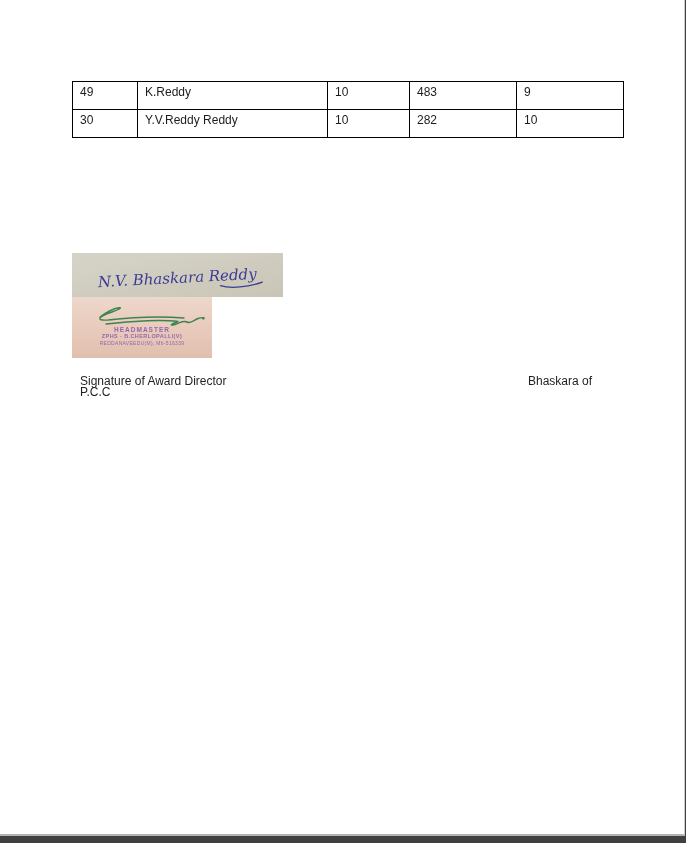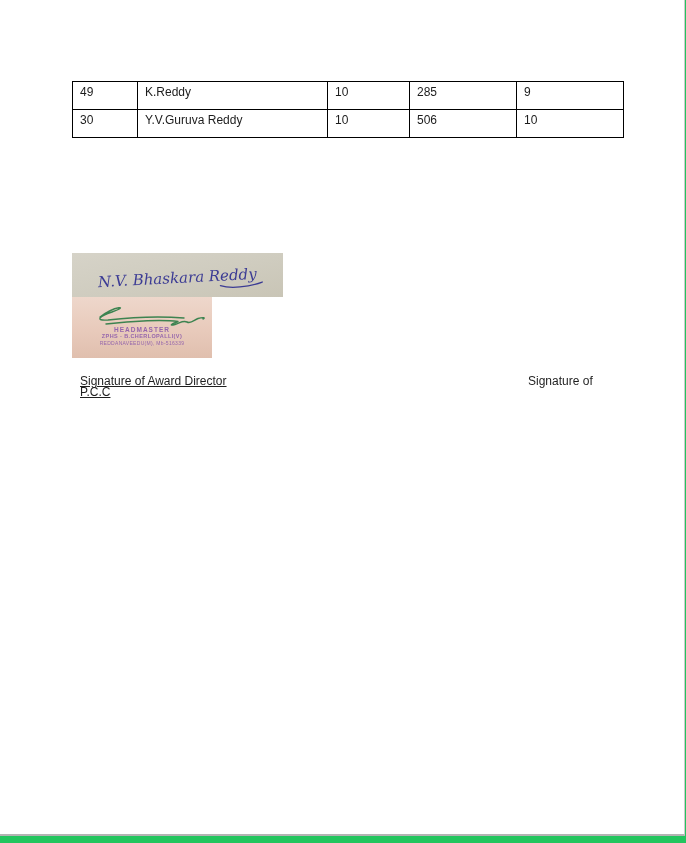--- a/index.html
+++ b/index.html
@@ -6,21 +6,21 @@
     margin: 0;
     padding: 0;
     background: #f8f8f8;
     font-family: "Liberation Sans", sans-serif;
   }
   .viewport {
     position: relative;
     width: 686px;
     height: 843px;
     overflow: hidden;
-    background: #22c55e;
+    background: #404040;
   }
   .page {
     position: absolute;
     left: 0;
     top: 0;
     width: 684px;
     height: 834px;
     background: #ffffff;
     border-right: 1px solid #cccccc;
     border-bottom: 2px solid #b3b3b3;
@@ -83,21 +83,20 @@
   .stamp-line2 { font-size: 5.5px; font-weight: bold; letter-spacing: 0.4px; }
   .stamp-line3 { font-size: 5px;  letter-spacing: 0.3px; }
   
   .footer-left {
     position: absolute;
     left: 80px;
     top: 376px;
     font-size: 12px;
     line-height: 11px;
     color: #1f1f1f;
-    text-decoration: underline;
   }
   .footer-right {
     position: absolute;
     left: 528px;
     top: 376px;
     font-size: 12px;
     line-height: 11px;
     color: #1f1f1f;
   }
 </style>
@@ -113,28 +112,28 @@
           <col class="c-name">
           <col class="c-a">
           <col class="c-b">
           <col class="c-c">
       </colgroup>
       <tbody>
         <tr>
           <td>49</td>
           <td>K.Reddy</td>
           <td>10</td>
-          <td>285</td>
+          <td>483</td>
           <td>9</td>
         </tr>
         <tr>
           <td>30</td>
-          <td>Y.V.Guruva Reddy</td>
+          <td>Y.V.Reddy Reddy</td>
           <td>10</td>
-          <td>506</td>
+          <td>282</td>
           <td>10</td>
         </tr>
       </tbody>
     </table>
 
     <div class="sig-photo">
       <svg width="211" height="44" viewBox="0 0 211 44">
         <g transform="rotate(-3 105 26)">
           <text x="26" y="30" font-family="DejaVu Serif, serif" font-style="italic" font-size="15" fill="#3b3b94">N.V. Bhaskara Reddy</text>
           <path d="M 148,35 C 158,38.5 176,38 190,33.5" stroke="#3b3b94" stroke-width="1.3" fill="none" stroke-linecap="round"></path>
@@ -154,16 +153,16 @@
         <div class="stamp-line1">HEADMASTER</div>
         <div class="stamp-line2">ZPHS - B.CHERLOPALLI(V)</div>
         <div class="stamp-line3">REDDANAVEEDU(M), Mb-516339</div>
       </div>
     </div>
 
     <div class="footer-left">
       <div>Signature of Award Director</div>
       <div>P.C.C</div>
     </div>
-    <div class="footer-right">Signature of</div>
+    <div class="footer-right">Bhaskara of</div>
 
   </div>
 </div>
 
 </body></html>

